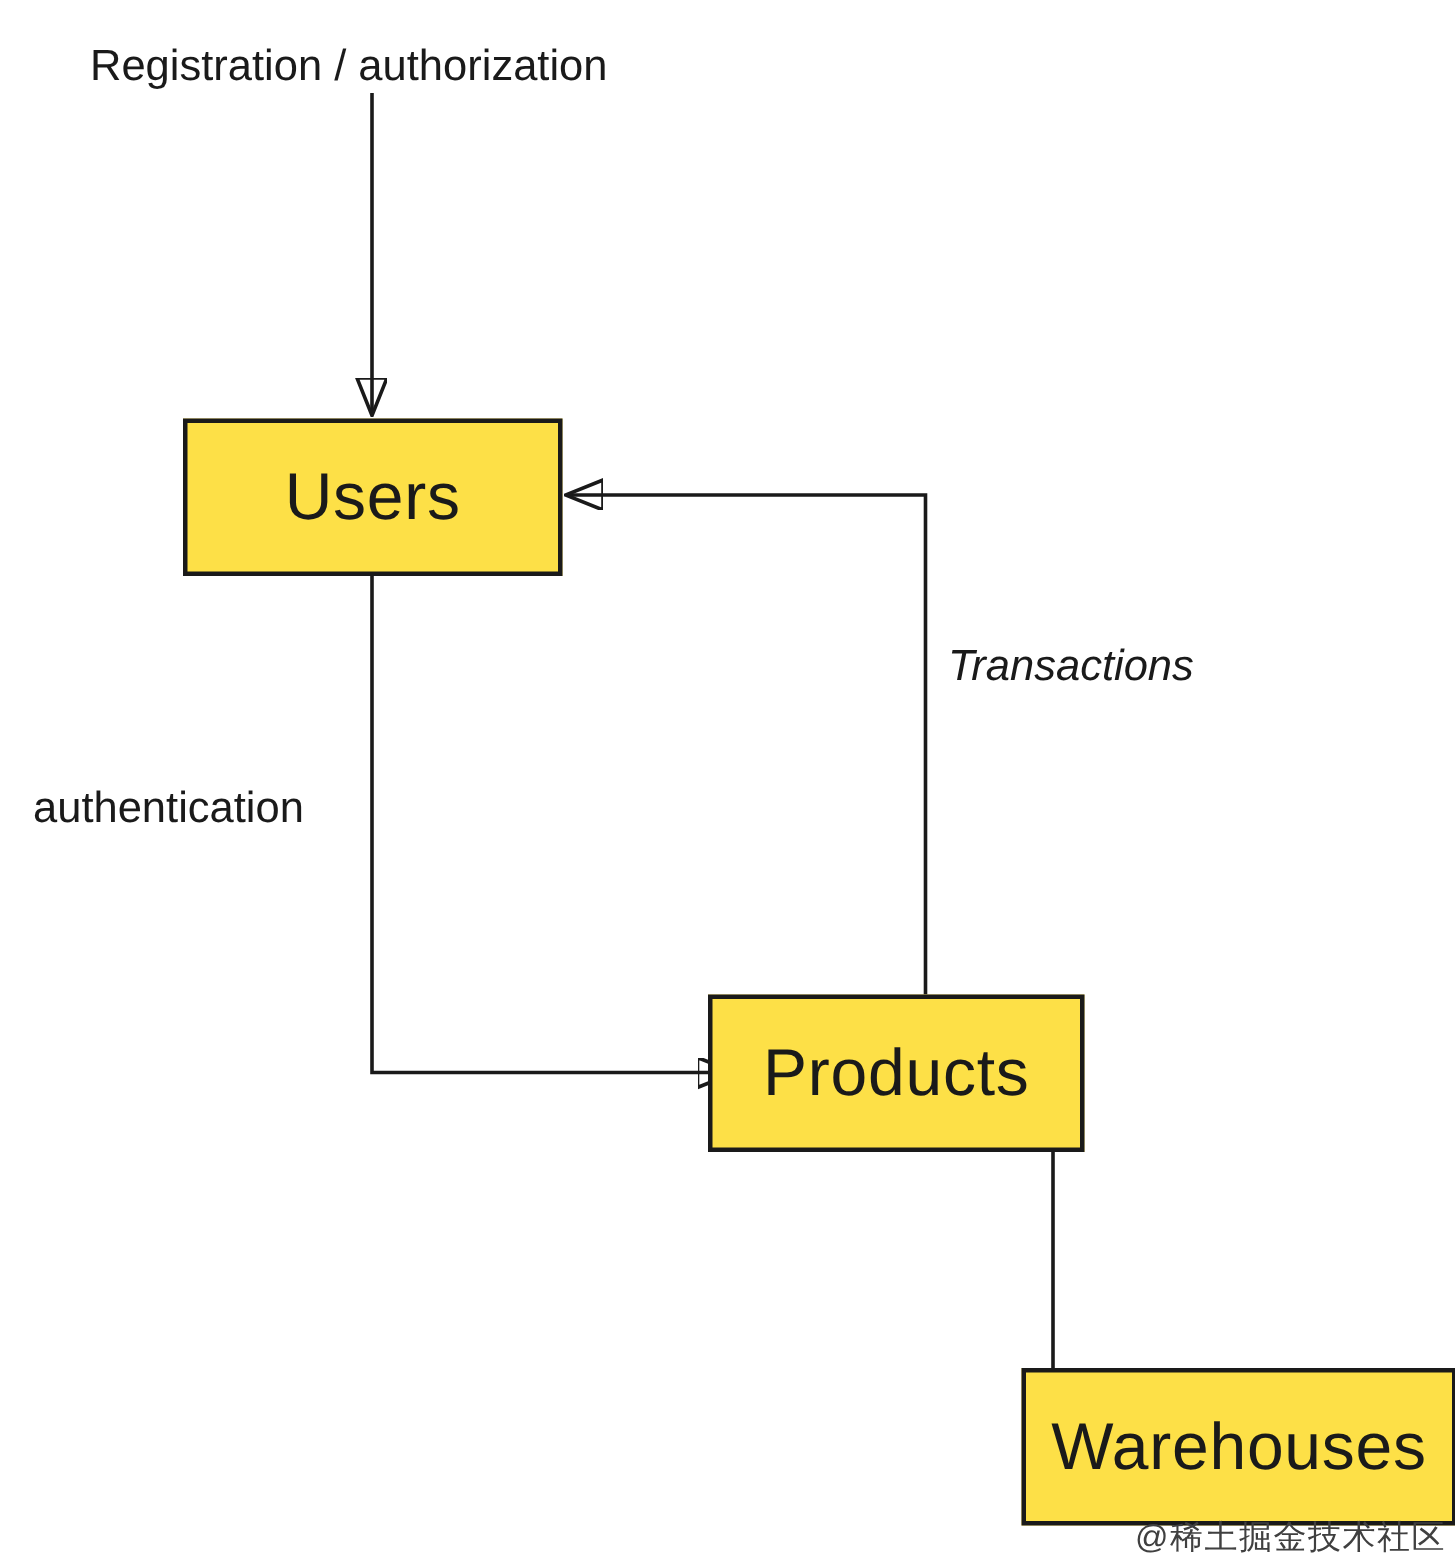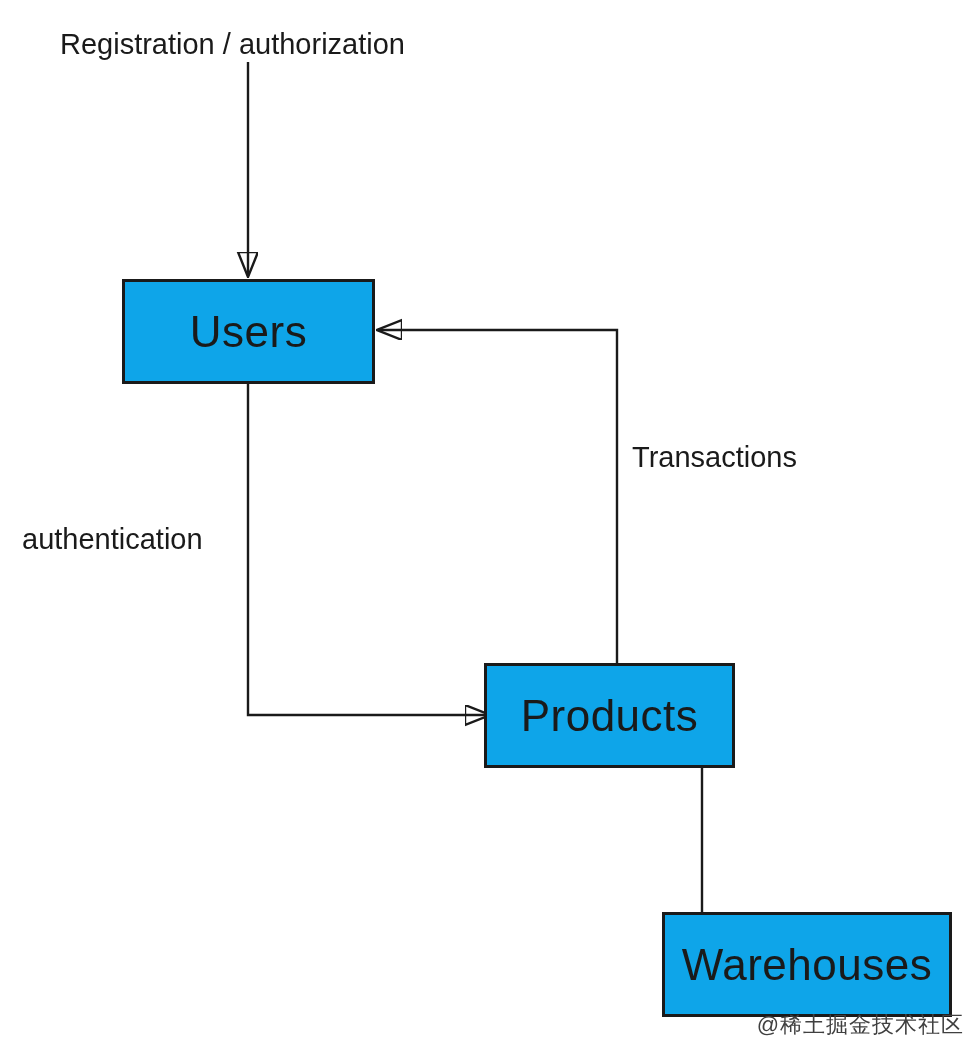--- a/index.html
+++ b/index.html
@@ -27,40 +27,40 @@
     fill: none;
     stroke: #1a1a1a;
     stroke-width: 2.4;
   }
   .node {
     position: absolute;
     display: flex;
     align-items: center;
     justify-content: center;
     border: 3px solid #1a1a1a;
-    background: #0ea5e9;
+    background: #fde047;
     font-size: 44px;
     letter-spacing: 0.5px;
     color: #1a1a1a;
     box-sizing: border-box;
   }
   .node-users      { left: 122px; top: 279px; width: 253px; height: 105px; }
-  .node-products   { left: 484px; top: 663px; width: 251px; height: 105px; }
-  .node-warehouses { left: 662px; top: 912px; width: 290px; height: 105px; }
+  .node-products   { left: 472px; top: 663px; width: 251px; height: 105px; }
+  .node-warehouses { left: 681px; top: 912px; width: 290px; height: 105px; }
 
   .edge-label {
     position: absolute;
     font-size: 29px;
     color: #1a1a1a;
     white-space: nowrap;
     line-height: 40px;
   }
   .label-registration   { left: 60px;  top: 24px; }
   .label-authentication { left: 22px;  top: 519px; }
-  .label-transactions   { left: 632px; top: 437px; }
+  .label-transactions   { left: 632px; top: 424px; font-style: italic; }
   .label-transactions span { display: block; }
 
   .watermark {
     position: absolute;
     right: 6px;
     top: 1010px;
     font-size: 22px;
     color: #404040;
     letter-spacing: 1px;
     font-family: "Liberation Sans", sans-serif;

